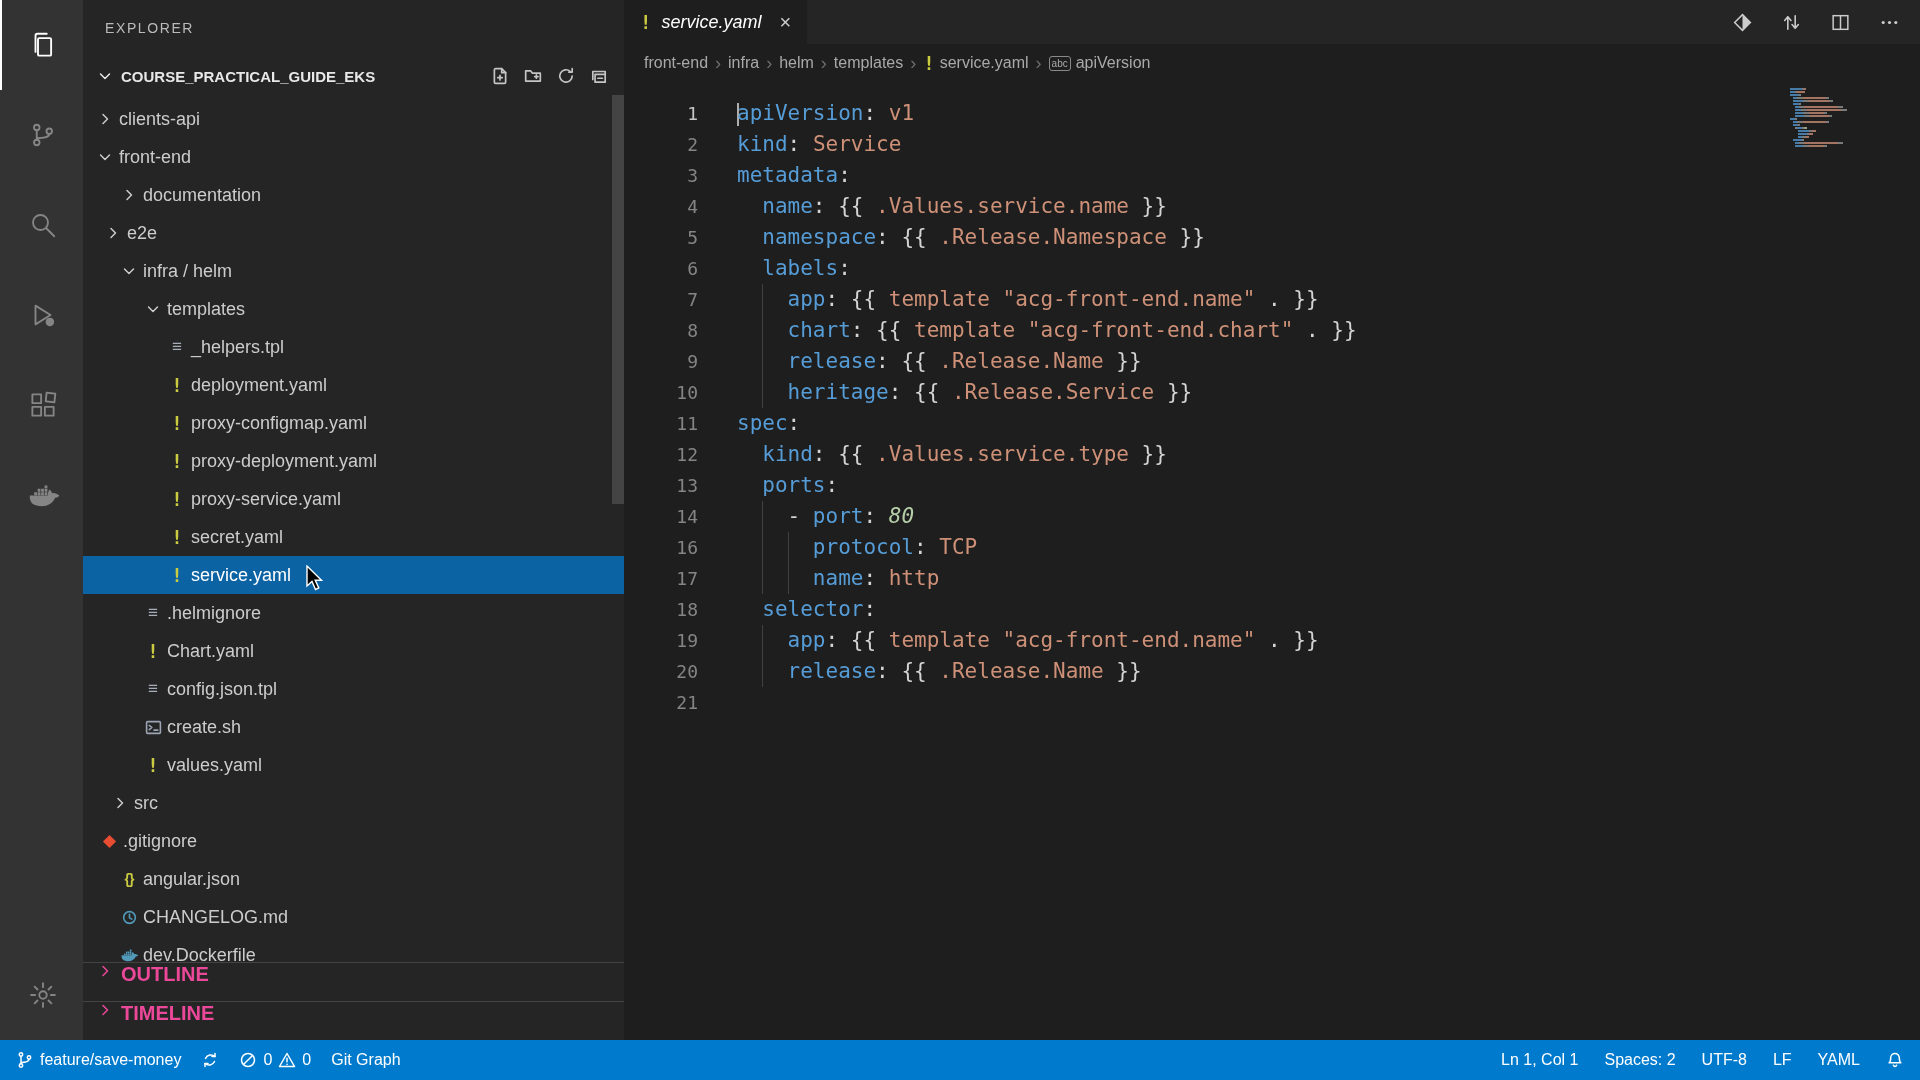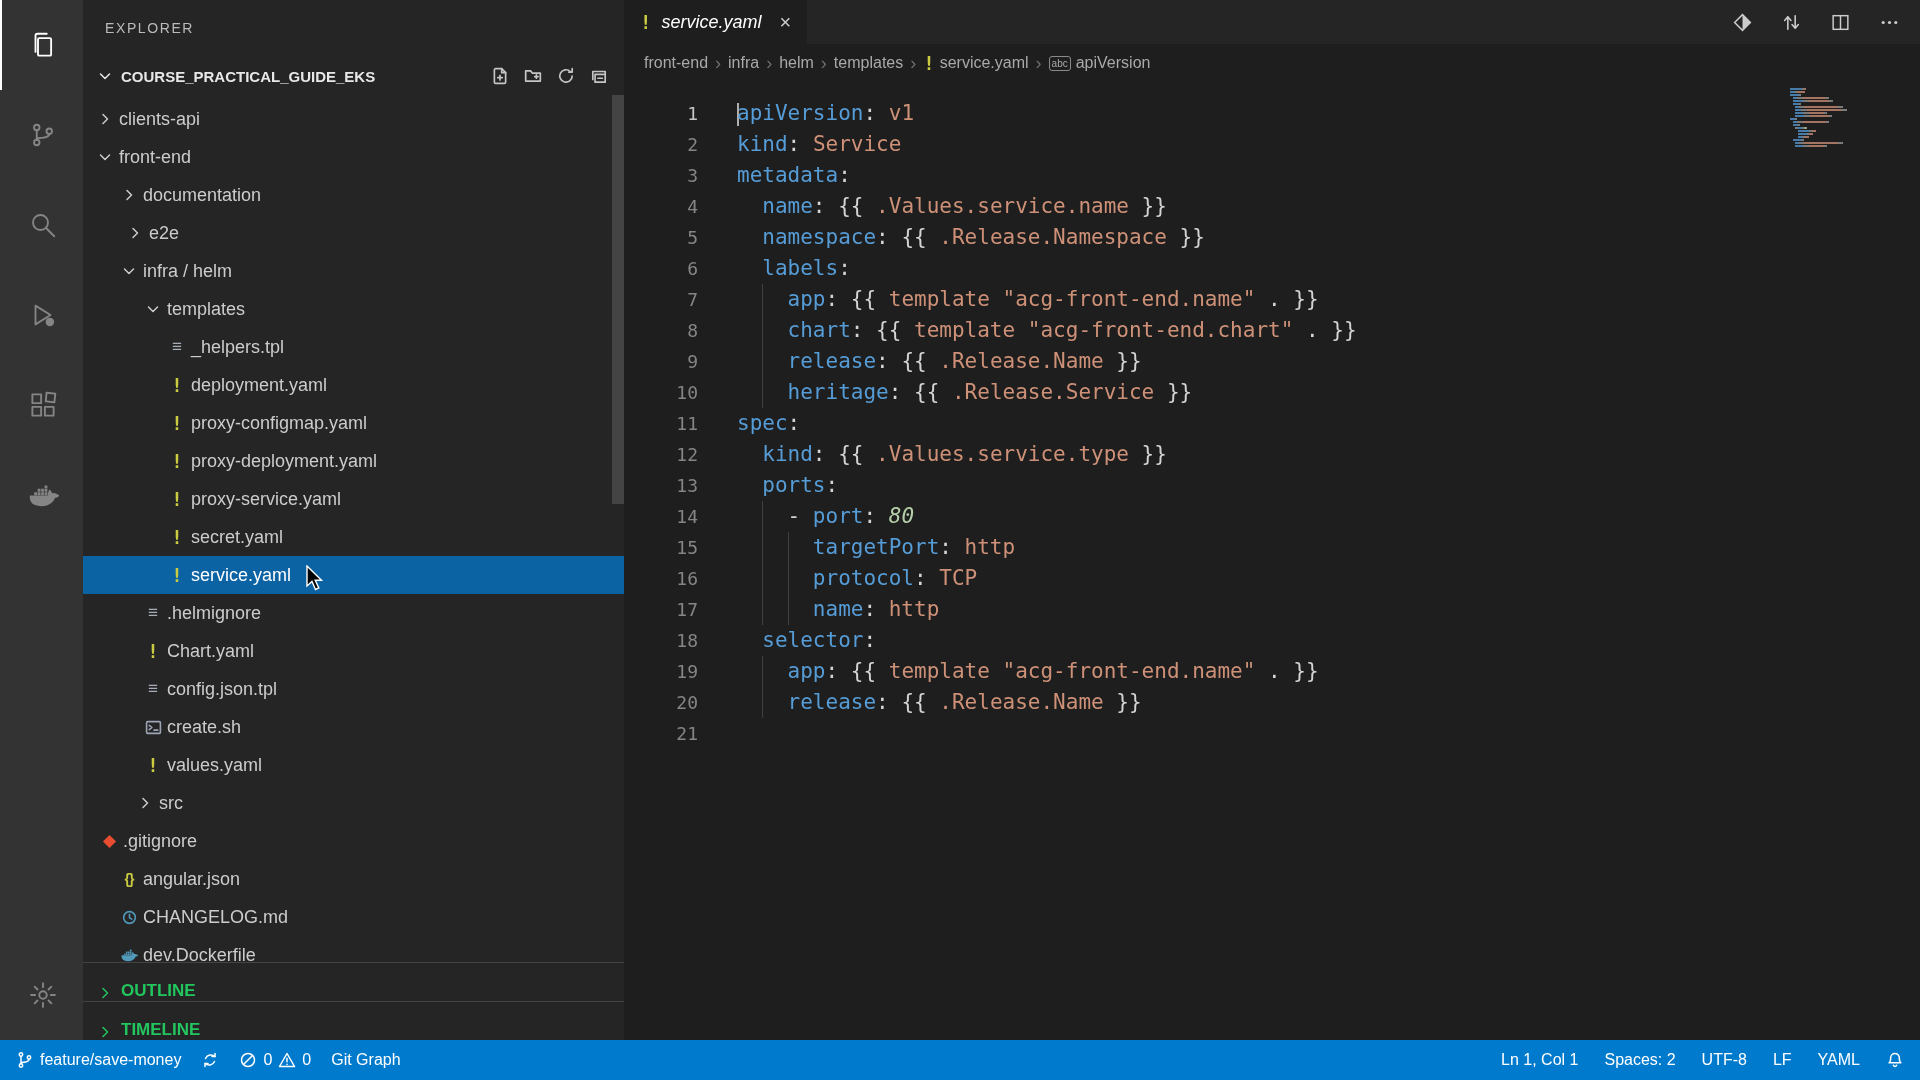--- a/index.html
+++ b/index.html
@@ -25,22 +25,22 @@
   .row{height:38px;display:flex;align-items:center;font-size:18px;color:#cccccc;cursor:pointer;white-space:nowrap;}
   .row.selected{background:var(--c-selection,#0c63a4);color:#ffffff;}
   .slot{width:24px;min-width:24px;display:flex;align-items:center;justify-content:center;}
   .row .label{margin-left:2px;}
   .ficon-exclaim{color:var(--c-yellow,#cbcb41);font-weight:bold;font-size:19px;font-family:"DejaVu Sans Mono",monospace;}
   .ficon-lines{color:#a8aeb8;font-size:17px;}
   .ficon-braces{color:var(--c-yellow,#cbcb41);font-weight:bold;font-size:14px;letter-spacing:-1px;}
   .ficon-git{color:var(--c-git,#e84d31);}
   .ficon-blue{color:var(--c-blueicon,#519aba);}
   .ficon-gray{color:#9da5b4;}
-  .panel-row{height:38px;border-top:1px solid rgba(204,204,204,0.18);display:flex;align-items:flex-end;gap:4px;
-    padding-left:10px;font-weight:bold;font-size:17px;color:#22c55e;cursor:pointer;}
+  .panel-row{height:38px;border-top:1px solid rgba(204,204,204,0.18);display:flex;align-items:flex-start;gap:4px;
+    padding-left:10px;font-weight:bold;font-size:20px;color:#ec4899;cursor:pointer;}
   .sidebar-scrollbar{position:absolute;right:0;top:95px;width:12px;height:409px;background:rgba(121,121,121,0.38);}
 
   
   .editor{display:flex;flex-direction:column;background:var(--c-editor,#1e1e1e);min-width:0;}
   .tabbar{height:44px;background:#252526;display:flex;align-items:stretch;}
   .tab{display:flex;align-items:center;gap:10px;padding:0 16px;background:var(--c-editor,#1e1e1e);color:#ffffff;
     font-size:18px;font-style:italic;cursor:pointer;}
   .tab .ficon-exclaim{font-style:normal;}
   .tab-close{font-style:normal;color:#cccccc;font-size:20px;margin-left:8px;cursor:pointer;line-height:1;}
   .editor-actions{margin-left:auto;display:flex;align-items:center;gap:28px;padding-right:20px;color:#cccccc;}
@@ -199,21 +199,21 @@
           <span class="label">front-end</span>
         </div>
         <div class="row" style="padding-left:34px">
           <span class="slot icon">
             <svg width="16" height="16" viewBox="0 0 16 16">
               <path d="M6 3.5l4.5 4.5L6 12.5" fill="none" stroke="currentColor" stroke-width="1.5" stroke-linecap="round" stroke-linejoin="round"></path>
             </svg>
           </span>
           <span class="label">documentation</span>
         </div>
-        <div class="row" style="padding-left:40px">
+        <div class="row" style="padding-left:18px">
           <span class="slot icon">
             <svg width="16" height="16" viewBox="0 0 16 16">
               <path d="M6 3.5l4.5 4.5L6 12.5" fill="none" stroke="currentColor" stroke-width="1.5" stroke-linecap="round" stroke-linejoin="round"></path>
             </svg>
           </span>
           <span class="label">e2e</span>
         </div>
         <div class="row" style="padding-left:34px">
           <span class="slot icon">
             <svg width="16" height="16" viewBox="0 0 16 16">
@@ -276,21 +276,21 @@
               <rect x="1.5" y="2.5" width="13" height="11" rx="1" fill="none" stroke="currentColor" stroke-width="1.5" stroke-linecap="round" stroke-linejoin="round"></rect>
               <path d="M4 6l2.5 2L4 10M8.5 10.5h3.5" fill="none" stroke="currentColor" stroke-width="1.5" stroke-linecap="round" stroke-linejoin="round"></path>
             </svg>
           </span>
           <span class="label">create.sh</span>
         </div>
         <div class="row" style="padding-left:58px">
           <span class="slot ficon-exclaim icon">!</span>
           <span class="label">values.yaml</span>
         </div>
-        <div class="row" style="padding-left:50px">
+        <div class="row" style="padding-left:25px">
           <span class="slot icon">
             <svg width="16" height="16" viewBox="0 0 16 16">
               <path d="M6 3.5l4.5 4.5L6 12.5" fill="none" stroke="currentColor" stroke-width="1.5" stroke-linecap="round" stroke-linejoin="round"></path>
             </svg>
           </span>
           <span class="label">src</span>
         </div>
         <div class="row" style="padding-left:14px">
           <span class="slot ficon-git icon">
             <svg width="15" height="15" viewBox="0 0 16 16" fill="currentColor">
@@ -411,21 +411,20 @@
           <div class="line"><span class="lnum">5</span><span class="lcode"><span class="ind"> </span><span class="tok-k">namespace</span><span class="tok-p">: </span><span class="tok-p">{{ </span><span class="tok-v">.Release.Namespace</span><span class="tok-p"> }}</span></span></div>
           <div class="line"><span class="lnum">6</span><span class="lcode"><span class="ind"> </span><span class="tok-k">labels</span><span class="tok-p">:</span></span></div>
           <div class="line"><span class="lnum">7</span><span class="lcode"><span class="ind"> </span><span class="ind g"> </span><span class="tok-k">app</span><span class="tok-p">: </span><span class="tok-p">{{ </span><span class="tok-v">template "acg-front-end.name"</span><span class="tok-p"> . }}</span></span></div>
           <div class="line"><span class="lnum">8</span><span class="lcode"><span class="ind"> </span><span class="ind g"> </span><span class="tok-k">chart</span><span class="tok-p">: </span><span class="tok-p">{{ </span><span class="tok-v">template "acg-front-end.chart"</span><span class="tok-p"> . }}</span></span></div>
           <div class="line"><span class="lnum">9</span><span class="lcode"><span class="ind"> </span><span class="ind g"> </span><span class="tok-k">release</span><span class="tok-p">: </span><span class="tok-p">{{ </span><span class="tok-v">.Release.Name</span><span class="tok-p"> }}</span></span></div>
           <div class="line"><span class="lnum">10</span><span class="lcode"><span class="ind"> </span><span class="ind g"> </span><span class="tok-k">heritage</span><span class="tok-p">: </span><span class="tok-p">{{ </span><span class="tok-v">.Release.Service</span><span class="tok-p"> }}</span></span></div>
           <div class="line"><span class="lnum">11</span><span class="lcode"><span class="tok-k">spec</span><span class="tok-p">:</span></span></div>
           <div class="line"><span class="lnum">12</span><span class="lcode"><span class="ind"> </span><span class="tok-k">kind</span><span class="tok-p">: </span><span class="tok-p">{{ </span><span class="tok-v">.Values.service.type</span><span class="tok-p"> }}</span></span></div>
           <div class="line"><span class="lnum">13</span><span class="lcode"><span class="ind"> </span><span class="tok-k">ports</span><span class="tok-p">:</span></span></div>
           <div class="line"><span class="lnum">14</span><span class="lcode"><span class="ind"> </span><span class="ind g"> </span><span class="tok-p">- </span><span class="tok-k">port</span><span class="tok-p">: </span><span class="tok-n">80</span></span></div>
-          <div class="line"><span class="lnum">15</span><span class="lcode"><span class="ind"> </span><span class="ind g"> </span><span class="ind g"> </span><span class="tok-k">targetPort</span><span class="tok-p">: </span><span class="tok-v">http</span></span></div>
           <div class="line"><span class="lnum">16</span><span class="lcode"><span class="ind"> </span><span class="ind g"> </span><span class="ind g"> </span><span class="tok-k">protocol</span><span class="tok-p">: </span><span class="tok-v">TCP</span></span></div>
           <div class="line"><span class="lnum">17</span><span class="lcode"><span class="ind"> </span><span class="ind g"> </span><span class="ind g"> </span><span class="tok-k">name</span><span class="tok-p">: </span><span class="tok-v">http</span></span></div>
           <div class="line"><span class="lnum">18</span><span class="lcode"><span class="ind"> </span><span class="tok-k">selector</span><span class="tok-p">:</span></span></div>
           <div class="line"><span class="lnum">19</span><span class="lcode"><span class="ind"> </span><span class="ind g"> </span><span class="tok-k">app</span><span class="tok-p">: </span><span class="tok-p">{{ </span><span class="tok-v">template "acg-front-end.name"</span><span class="tok-p"> . }}</span></span></div>
           <div class="line"><span class="lnum">20</span><span class="lcode"><span class="ind"> </span><span class="ind g"> </span><span class="tok-k">release</span><span class="tok-p">: </span><span class="tok-p">{{ </span><span class="tok-v">.Release.Name</span><span class="tok-p"> }}</span></span></div>
           <div class="line"><span class="lnum">21</span><span class="lcode"></span></div>
         </div>
       <div class="minimap" id="minimap">
           <div class="mm-line" style="margin-left:0px">
             <span class="mm-seg" style="width:11.5px;background:#569cd6"></span>

